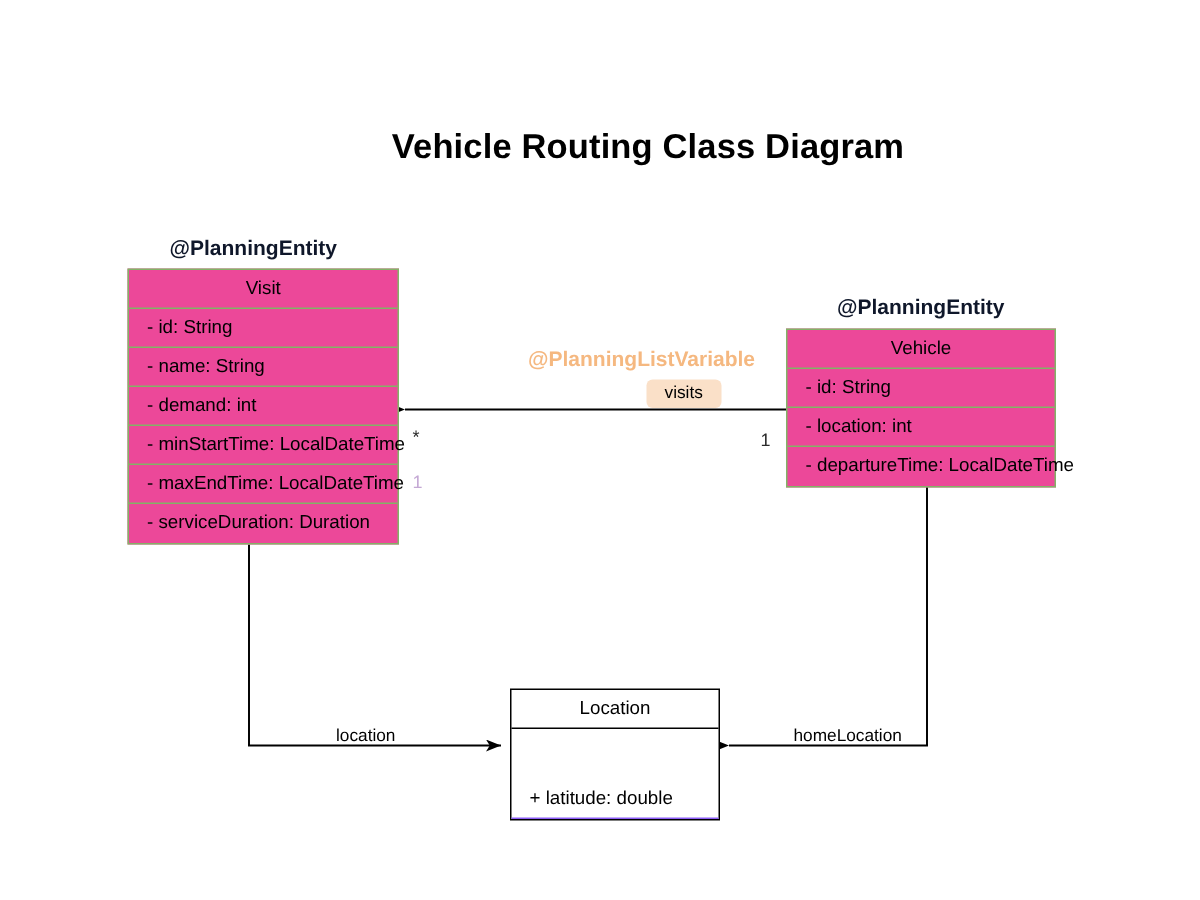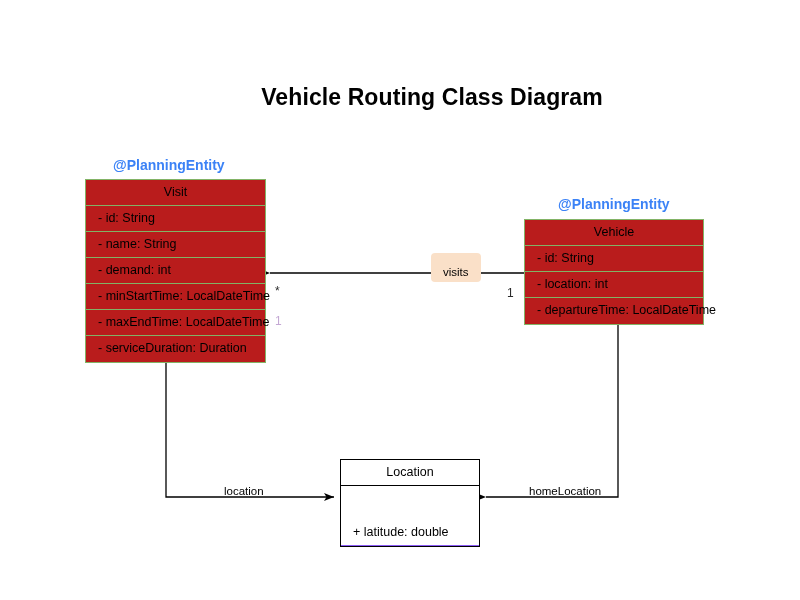--- a/index.html
+++ b/index.html
@@ -43,21 +43,21 @@
     letter-spacing: 0.1px;
     color: #000000;
     margin-left: 32px;
   }
 
   
   .uml-class {
     position: absolute;
     box-sizing: border-box;
     border: 1px solid #82b366;
-    background: #b91c1c;
+    background: #ec4899;
   }
   .uml-class.plain {
     border: 1px solid #000000;
     background: #ffffff;
   }
   .uml-name {
     box-sizing: border-box;
     height: 26px;
     line-height: 25px;
     text-align: center;
@@ -84,34 +84,34 @@
     border-bottom: none;
   }
 
   
   .stereotype {
     position: absolute;
     font-size: 14px;
     font-weight: bold;
     white-space: nowrap;
   }
-  .stereotype.entity { color: #3b82f6; }
+  .stereotype.entity { color: #0f172a; }
   .stereotype.listvar { color: #f5b880; }
 
   
   .edge-label {
     position: absolute;
     font-size: 11.5px;
     white-space: nowrap;
     color: #000000;
   }
   .edge-label.badge {
     background: #fae0c8;
     border-radius: 4px;
-    padding: 13px 12px 4px 12px;
+    padding: 3px 12px 4px 12px;
     font-size: 11.5px;
   }
   .mult {
     position: absolute;
     font-size: 12px;
     white-space: nowrap;
     color: #2b2b2b;
   }
   .mult.faded { color: #c4a8d4; }
 </style>
@@ -164,20 +164,21 @@
     <div class="uml-attr">- id: String</div>
     <div class="uml-attr">- location: int</div>
     <div class="uml-attr">- departureTime: LocalDateTime</div>
   </div>
 
   <div class="uml-class plain" style="left:340px; top:459px; width:140px;">
     <div class="uml-name">Location</div>
     <div class="uml-attr">+ latitude: double</div>
   </div>
 
+  <div class="stereotype listvar" style="left:352px; top:231px;">@PlanningListVariable</div>
 
   <div class="edge-label badge" style="left:431px; top:253px;">visits</div>
 
   <div class="mult" style="left:275px; top:284px;">*</div>
 
   <div class="mult faded" style="left:275px; top:314px;">1</div>
 
   <div class="mult" style="left:507px; top:286px;">1</div>
 
   <div class="edge-label" style="left:224px; top:485px;">location</div>

